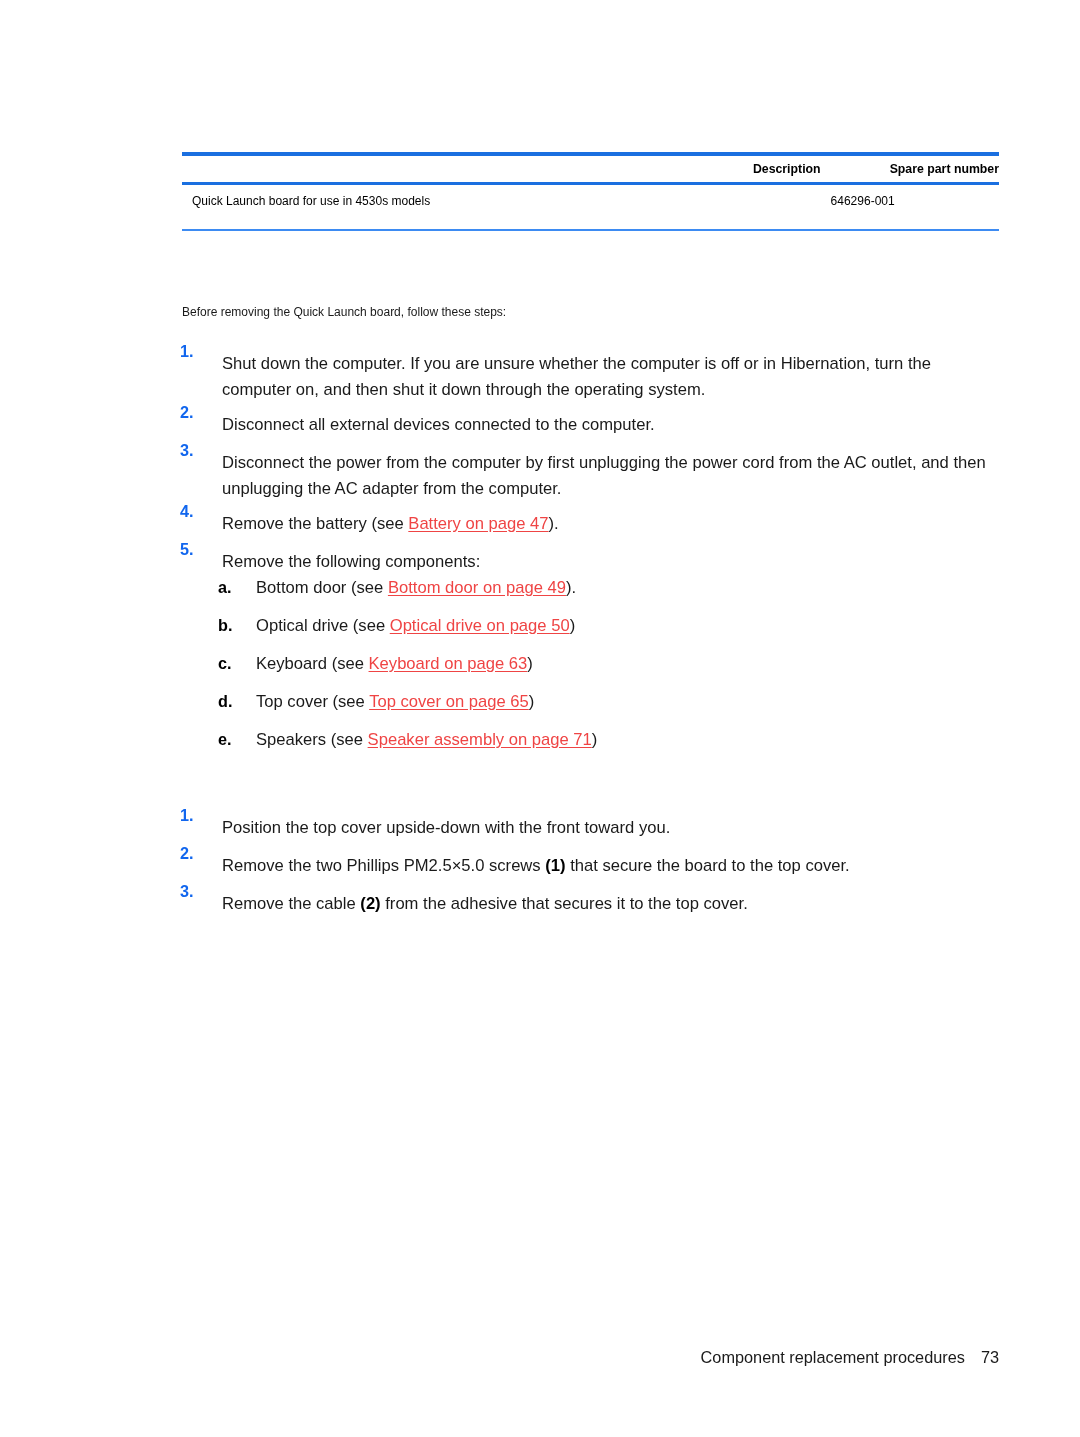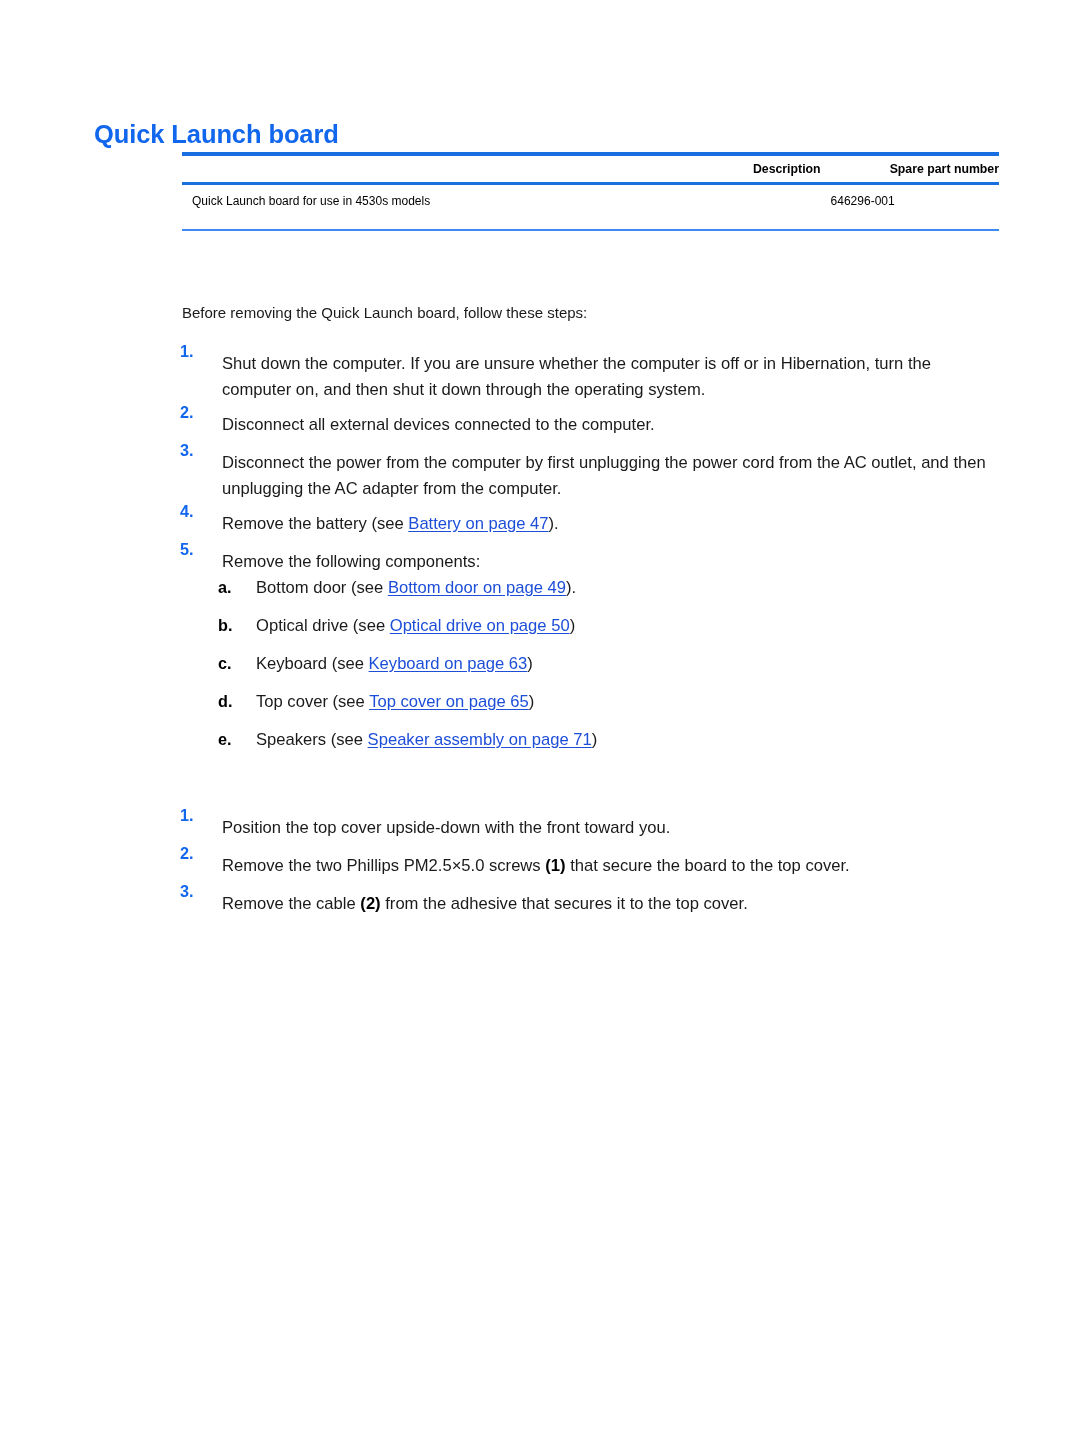--- a/index.html
+++ b/index.html
@@ -61,21 +61,21 @@
   }
   .spec-table tr.data-row.last-row > td {
     border-bottom: 4px solid #1a6fe0;
   }
   .col-desc { width: 645px; }
   .col-part { width: 172px; }
 
   
   .body-text {
     position: absolute;
-    font-size: 15px;
+    font-size: 12px;
     line-height: 25px;
     color: #1a1a1a;
   }
 
   .intro-line {
     left: 182px;
     width: 800px;
   }
 
   
@@ -119,21 +119,21 @@
     font-weight: bold;
     color: #000000;
     font-size: 16.2px;
   }
   .sub-item .content {
     display: block;
     margin-left: 38px;
   }
 
   a.doclink {
-    color: #1d4ed8;
+    color: #ef4444;
     text-decoration: underline;
     text-underline-offset: 2px;
   }
 
   .callout {
     font-weight: bold;
     color: #000000;
   }
 
   
@@ -149,21 +149,20 @@
   .footer .page-num {
     display: inline-block;
     margin-left: 16px;
   }
 </style>
 </head>
 <body>
 
 <div class="page">
 
-  <h1 class="page-title">Quick Launch board</h1>
 
   <table class="spec-table">
     <thead>
       <tr class="header-row">
         <th class="col-desc">Description</th>
         <th class="col-part">Spare part number</th>
       </tr>
     </thead>
     <tbody>
       <tr class="data-row">
@@ -234,14 +233,17 @@
   <div class="list-item" style="top:841px;">
     <span class="marker">2.</span>
     <span class="content"><span>Remove the two Phillips PM2.5×5.0 screws </span><span class="callout">(1)</span><span> that secure the board to the top cover.</span></span>
   </div>
 
   <div class="list-item" style="top:879px;">
     <span class="marker">3.</span>
     <span class="content"><span>Remove the cable </span><span class="callout">(2)</span><span> from the adhesive that secures it to the top cover.</span></span>
   </div>
 
+  <div class="footer">
+    <span>Component replacement procedures</span><span class="page-num">73</span>
+  </div>
 
 </div>
 
 </body></html>

